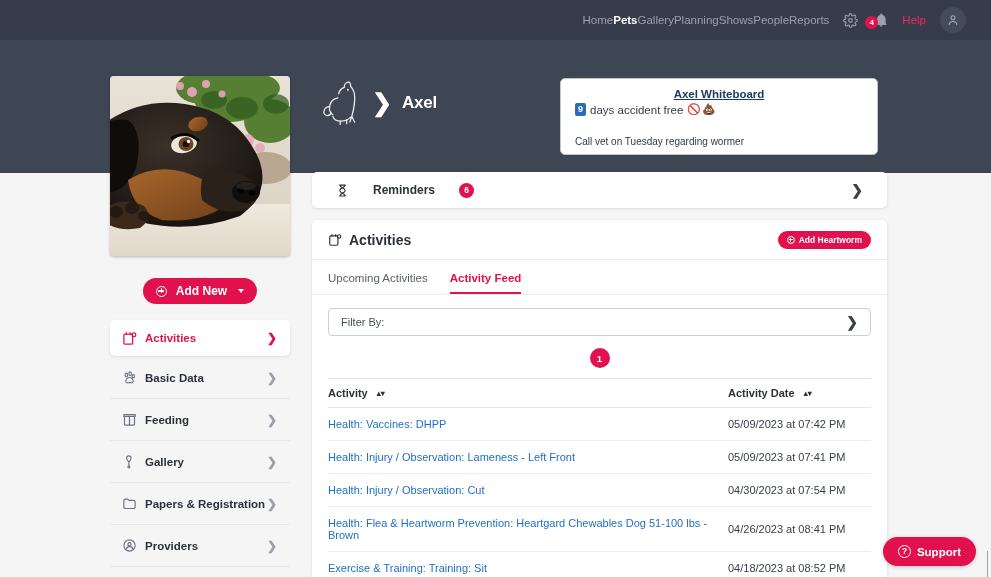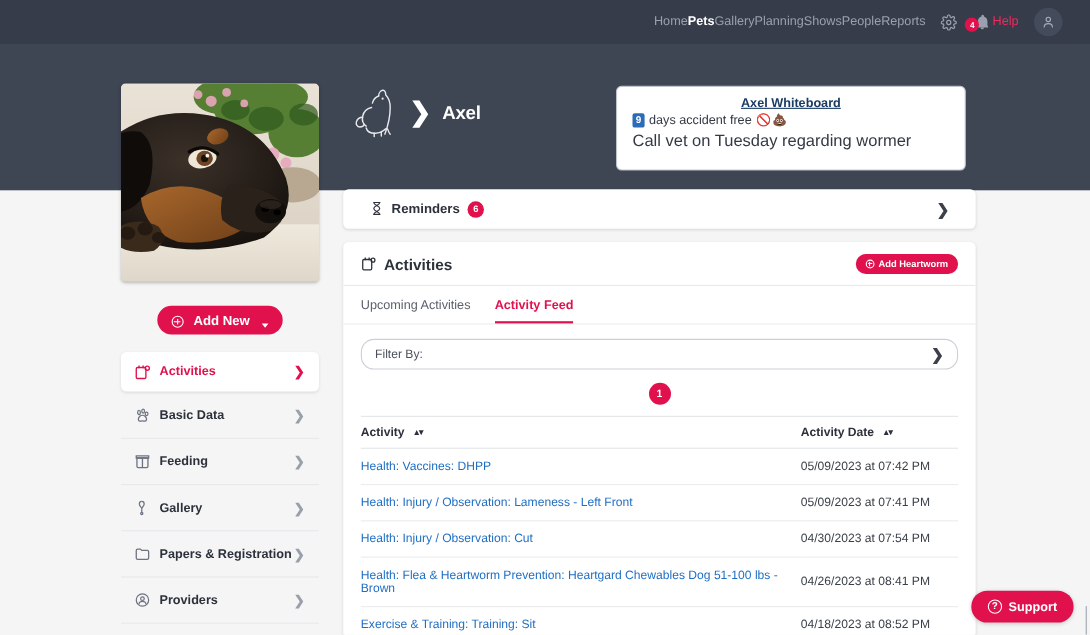--- a/index.html
+++ b/index.html
@@ -40,21 +40,21 @@
   .bell-badge {
     position: absolute; left: -7px; top: 5px;
     background: #e0114d; color: #fff;
     font-size: 7.5px; font-weight: bold;
     min-width: 13px; height: 13px; border-radius: 50%;
     display: flex; align-items: center; justify-content: center;
     line-height: 1;
   }
   .help-link {
     font-size: 11.5px; color: #ef2b5e; text-decoration: none;
-    cursor: pointer;
+    margin-left: 12px; cursor: pointer;
   }
   .avatar {
     width: 26px; height: 26px; border-radius: 50%;
     background: #444b5b; margin-left: 14px; margin-right: 25px;
     display: flex; align-items: center; justify-content: center;
     color: #a6acb8; cursor: pointer;
   }
 
   
   .hero {
@@ -93,32 +93,32 @@
   }
   .wb-line1 {
     display: flex; align-items: center; gap: 4px;
     font-size: 11.5px; color: #333a45;
   }
   .wb-count {
     background: #2b6cb8; color: #ffffff; font-size: 9px; font-weight: bold;
     padding: 1px 3px; border-radius: 2px; line-height: 1.25;
   }
   .wb-emoji { font-size: 11px; letter-spacing: 1px; }
-  .wb-line2 { font-size: 15px; color: #333a45; margin-top: 4px; }
+  .wb-line2 { font-size: 10px; color: #333a45; margin-top: 20px; }
 
   
   .addnew-wrap {
     position: absolute; left: 110px; top: 278px; width: 180px;
     display: flex; justify-content: center;
   }
   .btn-addnew {
     background: #e0114d; color: #ffffff; border: none; cursor: pointer;
     font-family: inherit; font-size: 12px; font-weight: bold;
     padding: 6px 13px; border-radius: 13px;
-    display: inline-flex; align-items: flex-end; gap: 9px;
+    display: inline-flex; align-items: center; gap: 9px;
   }
   .circle-plus {
     width: 11px; height: 11px; border: 1.3px solid #fff; border-radius: 50%;
     position: relative; display: inline-block;
   }
   .circle-plus::before, .circle-plus::after {
     content: ""; position: absolute; background: #fff;
   }
   .circle-plus::before { left: 1.5px; top: 3.9px; width: 5.4px; height: 1.3px; }
   .circle-plus::after { top: 1.5px; left: 3.9px; height: 5.4px; width: 1.3px; }
@@ -150,21 +150,21 @@
   .sm-chev { margin-left: auto; color: #9aa0aa; font-size: 12px; font-weight: bold; }
   .sm-item.active .sm-chev { color: #e0114d; }
 
   
   .card {
     position: absolute; background: #ffffff; border-radius: 5px;
     box-shadow: 0 1px 3px rgba(0,0,0,.12);
   }
   .card-reminders {
     left: 312px; top: 172px; width: 575px; height: 36px;
-    display: flex; align-items: center; padding: 0 24px; cursor: pointer;
+    display: flex; align-items: center; padding: 0 24px; cursor: pointer; gap: 17px;
   }
   .rem-ico { width: 13px; height: 14px; margin-right: 7px; color: #2c313b; }
   .rem-label { font-size: 12px; font-weight: bold; color: #2c313b; }
   .badge-pill {
     background: #e0114d; color: #ffffff; font-size: 8.5px; font-weight: bold;
     min-width: 15px; height: 15px; border-radius: 8px; margin-left: 7px;
     display: inline-flex; align-items: center; justify-content: center;
     padding: 0 4px; line-height: 1;
   }
   .chev-right { margin-left: auto; color: #3b4049; font-size: 14px; font-weight: bold; }
@@ -196,21 +196,21 @@
 
   .tabs { display: flex; padding: 0 16px; gap: 22px; border-bottom: 1px solid #eceded; }
   .tab {
     font-size: 11.5px; color: #5b616c; padding: 12px 0 8px;
     cursor: pointer; border-bottom: 2px solid transparent;
   }
   .tab.active { color: #e0114d; font-weight: bold; border-bottom-color: #e0114d; }
 
   .filter-row { padding: 13px 16px 0; }
   .filter-box {
-    height: 28px; border: 1px solid #ccd0d6; border-radius: 12px;
+    height: 28px; border: 1px solid #ccd0d6; border-radius: 4px;
     display: flex; align-items: center; padding: 0 12px; cursor: pointer;
   }
   .filter-label { font-size: 11px; color: #4b515c; }
 
   .pager { display: flex; justify-content: center; padding: 12px 0 10px; }
   .pager-dot {
     width: 20px; height: 20px; border-radius: 50%; background: #e0114d;
     color: #ffffff; font-size: 9.5px; font-weight: bold; cursor: pointer;
     display: flex; align-items: center; justify-content: center;
   }

